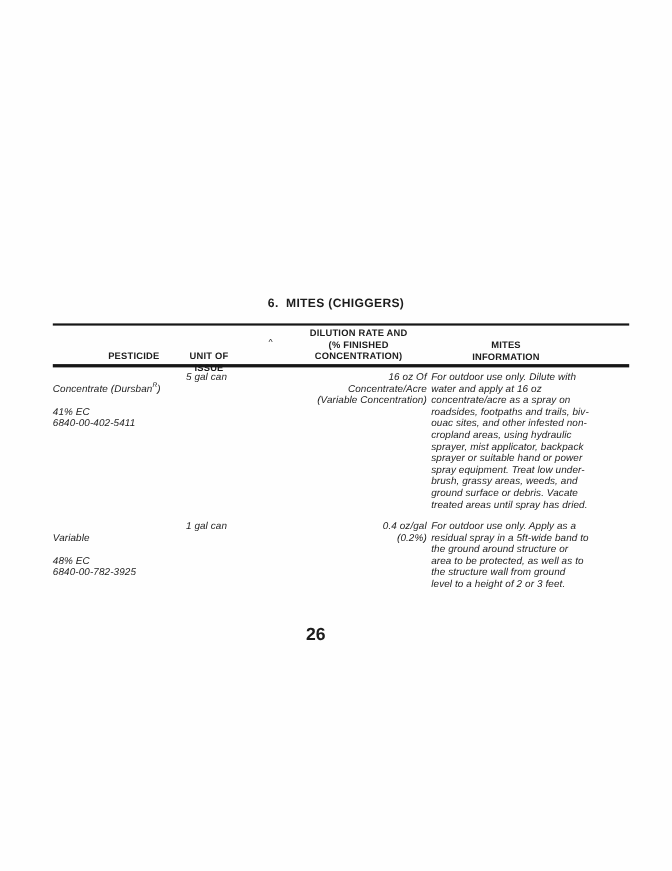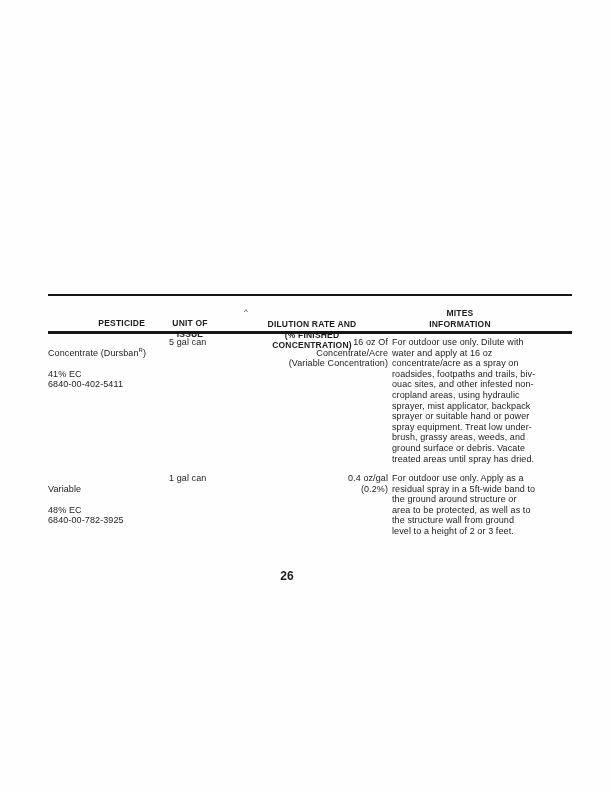--- a/index.html
+++ b/index.html
@@ -37,56 +37,58 @@
     text-align: center;
     font-weight: bold;
     font-size: 8.5px;
     line-height: 10.5px;
     letter-spacing: 0.2px;
     white-space: pre-line;
   }
   .h-pesticide { top: 318px; left: 45px;  width: 100px; text-align: right; }
   .h-unit      { top: 318px; left: 150px; width: 80px;  }
   .h-caret     { top: 307px; left: 240px; width: 12px; font-size: 8px; font-weight: normal; color: #2a2a2a; }
-  .h-dilution  { top: 297px; left: 250px; width: 124px; margin-top: 22px; }
+  .h-dilution  { top: 297px; left: 264px; width: 124px; }
   .h-label     { top: 308px; left: 405px; width: 110px; }
   .cell {
     position: absolute;
     font-size: 9px;
     line-height: 10.6px;
     letter-spacing: 0.1px;
     white-space: pre-line;
+    font-style: italic;
   }
   .row { position: absolute; left: 0; width: 611px; }
   .row-1 { top: 337px; }
   .row-2 { top: 473px; }
   .c-pesticide { left: 48px;  width: 125px; }
   .c-unit      { left: 169px; width: 80px;  }
   .c-dilution  { left: 266px; width: 122px; text-align: right; }
   .c-label     { left: 392px; width: 186px; }
   .c-pesticide sup {
     font-size: 6px;
     vertical-align: super;
     line-height: 0;
   }
   .page-number {
     position: absolute;
     top: 569px;
     left: 247px;
     width: 80px;
     text-align: center;
-    font-size: 12px;
+    font-size: 16px;
     font-weight: bold;
   }
 </style>
 </head>
 <body>
 
 <div class="page">
 
+  <div class="title">6.  MITES (CHIGGERS)</div>
 
   <div class="table">
     <div class="rule rule-top"></div>
 
     <div class="hcell h-pesticide">PESTICIDE</div>
     <div class="hcell h-unit">UNIT OF
 ISSUE</div>
     <div class="hcell h-caret">^</div>
     <div class="hcell h-dilution">DILUTION RATE AND
 (% FINISHED

